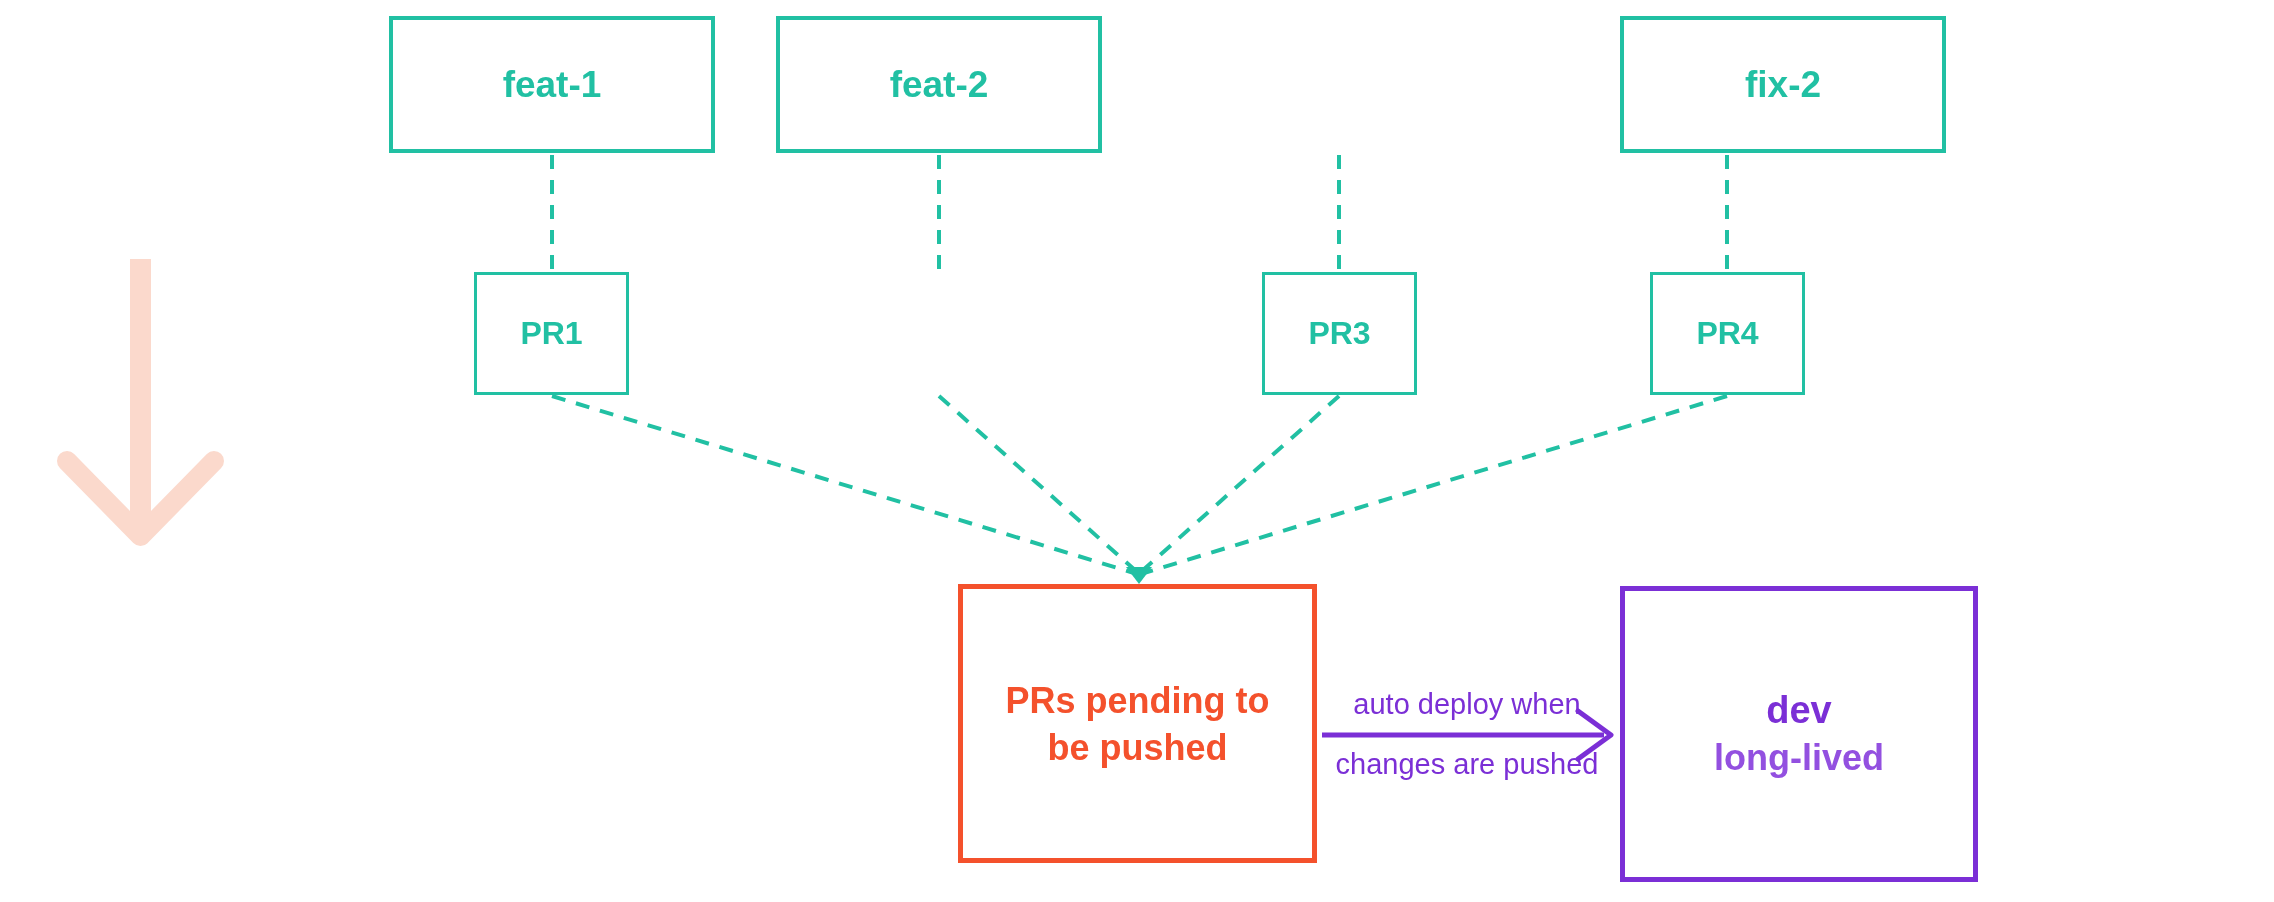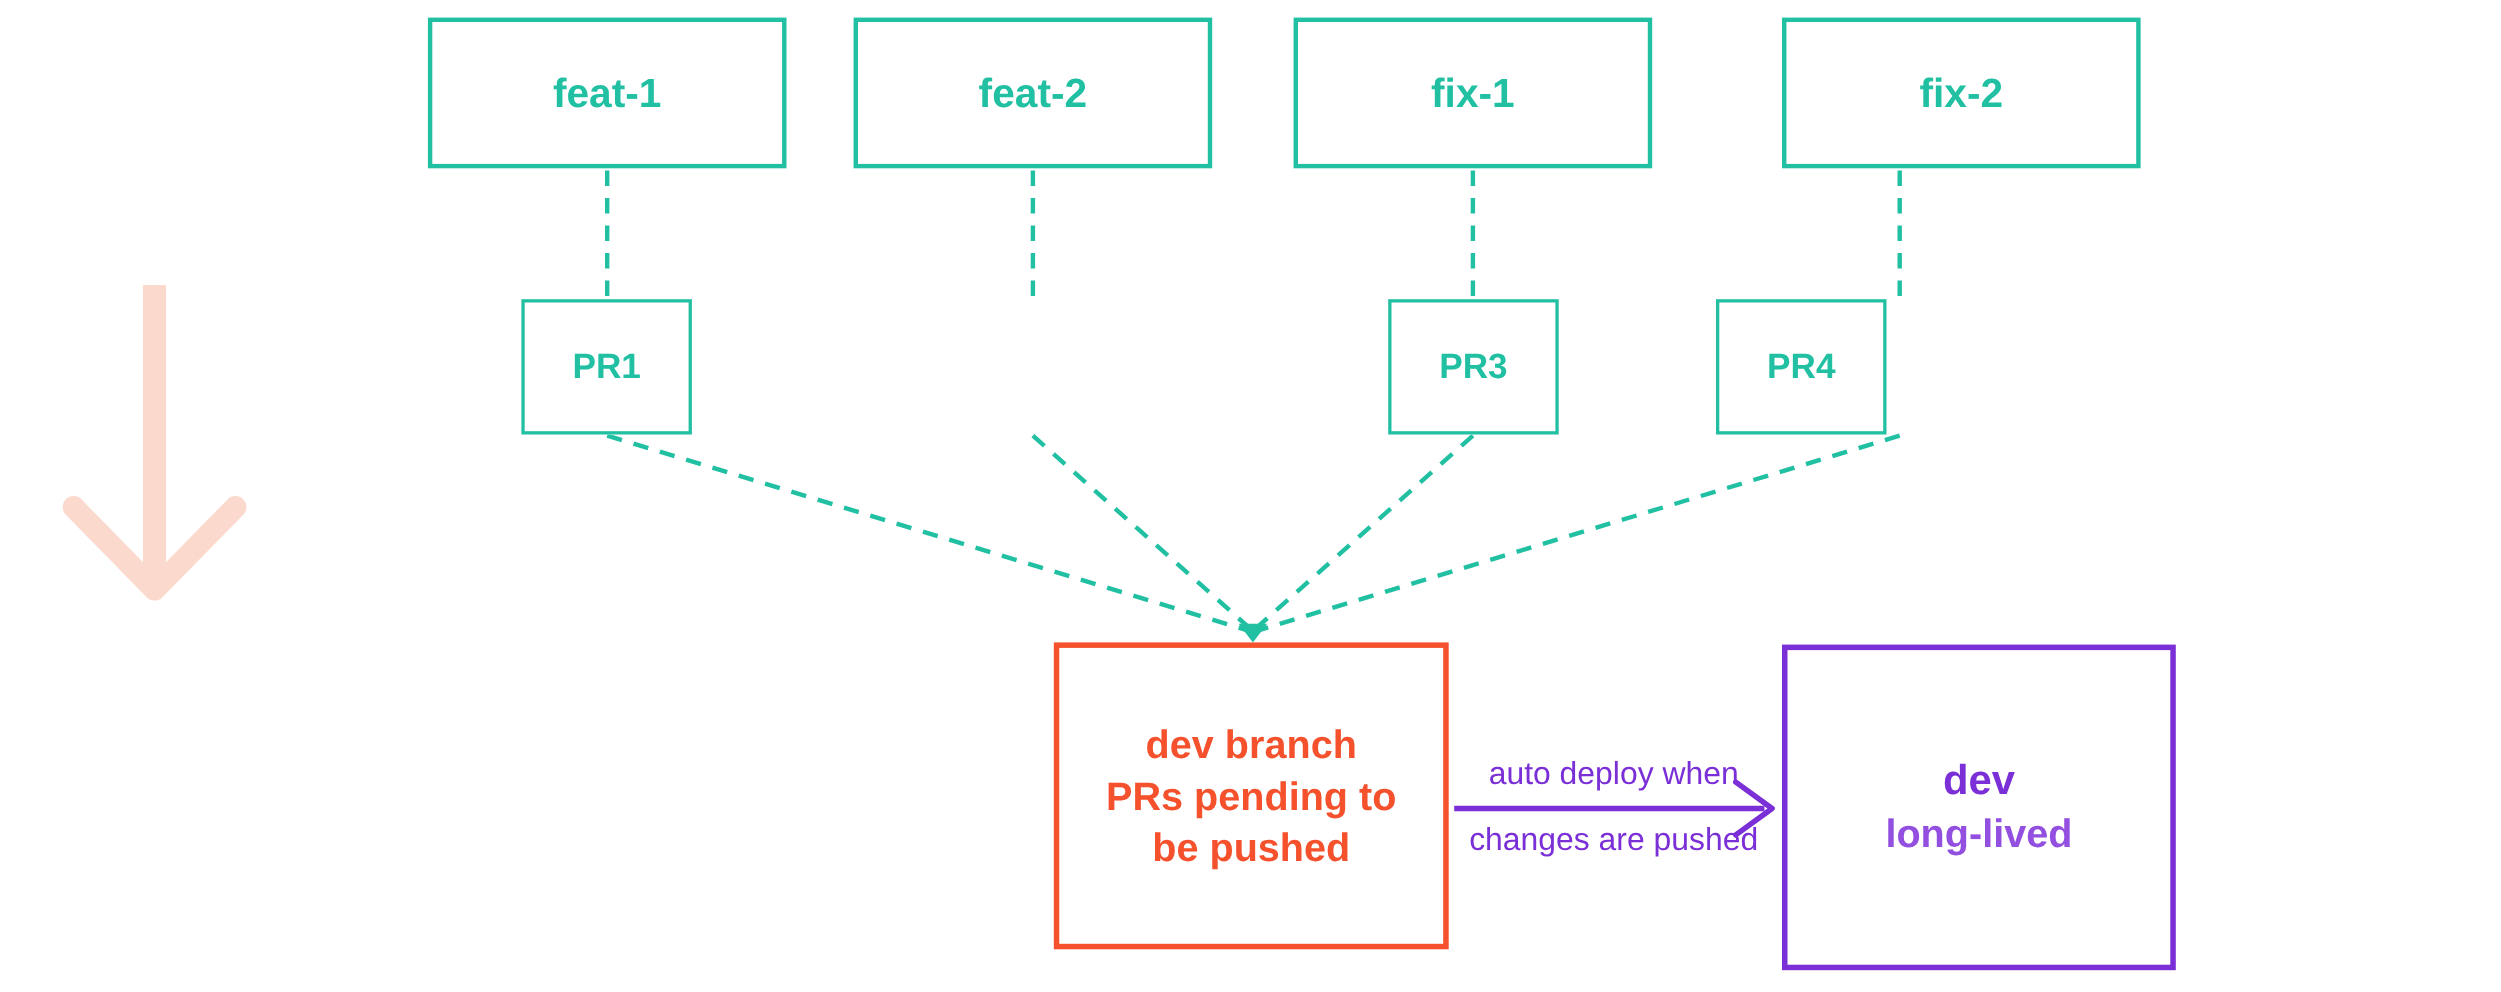--- a/index.html
+++ b/index.html
@@ -121,42 +121,35 @@
       <polyline class="purple-head" points="1578,711 1611,735 1578,759"></polyline>
     </g>
   </svg>
 
   <div class="box branch-box" style="left:389px">
     <span>feat-1</span>
   </div>
   <div class="box branch-box" style="left:776px">
     <span>feat-2</span>
   </div>
-  <div class="box branch-box" style="left:1176px">
-    <span>fix-1</span>
-  </div>
   <div class="box branch-box" style="left:1620px">
     <span>fix-2</span>
   </div>
 
   <div class="box pr-box" style="left:474px">
     <span>PR1</span>
   </div>
   <div class="box pr-box" style="left:1262px">
     <span>PR3</span>
   </div>
-  <div class="box pr-box" style="left:1560px">
+  <div class="box pr-box" style="left:1650px">
     <span>PR4</span>
   </div>
 
   <div class="box big-box dev-branch-box">
-    <div>
-      <span class="emph">dev</span>
-      <span>branch</span>
-    </div>
     <div>PRs pending to</div>
     <div>be pushed</div>
   </div>
 
   <div class="arrow-label arrow-label-top">auto deploy when</div>
   <div class="arrow-label arrow-label-bottom">changes are pushed</div>
 
   <div class="box big-box dev-env-box">
     <div class="emph">dev</div>
     <div>long-lived</div>

